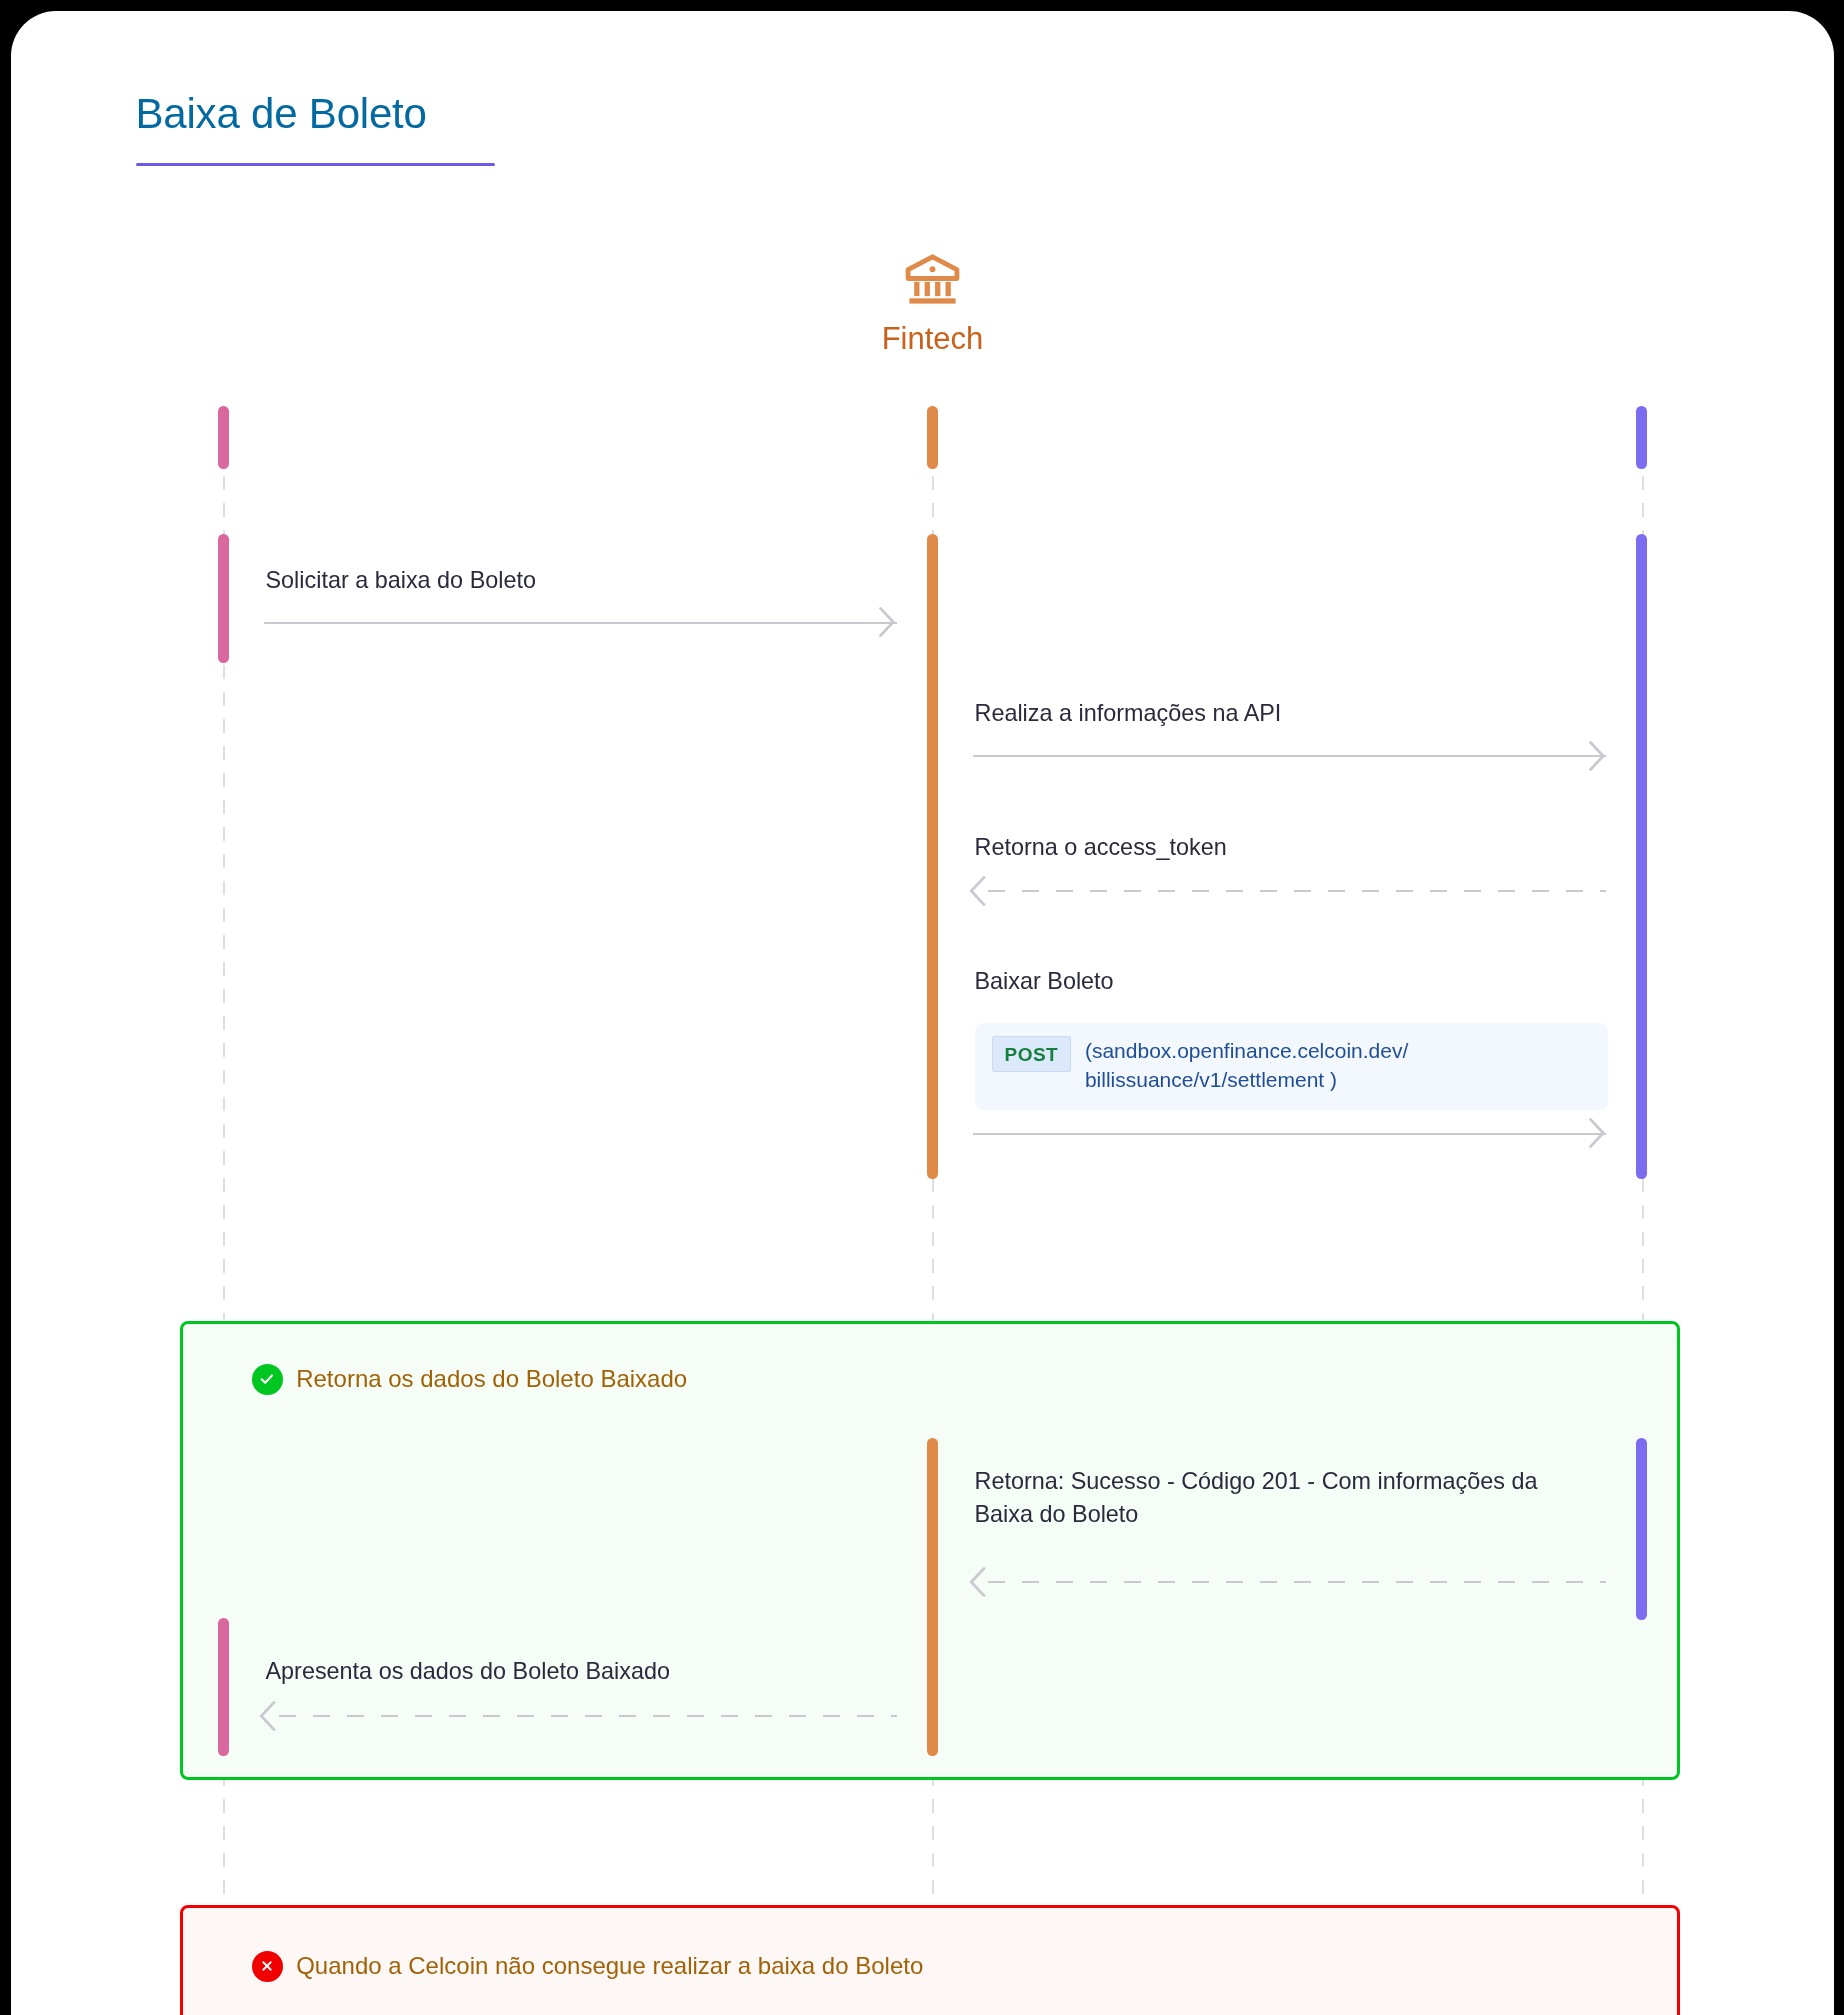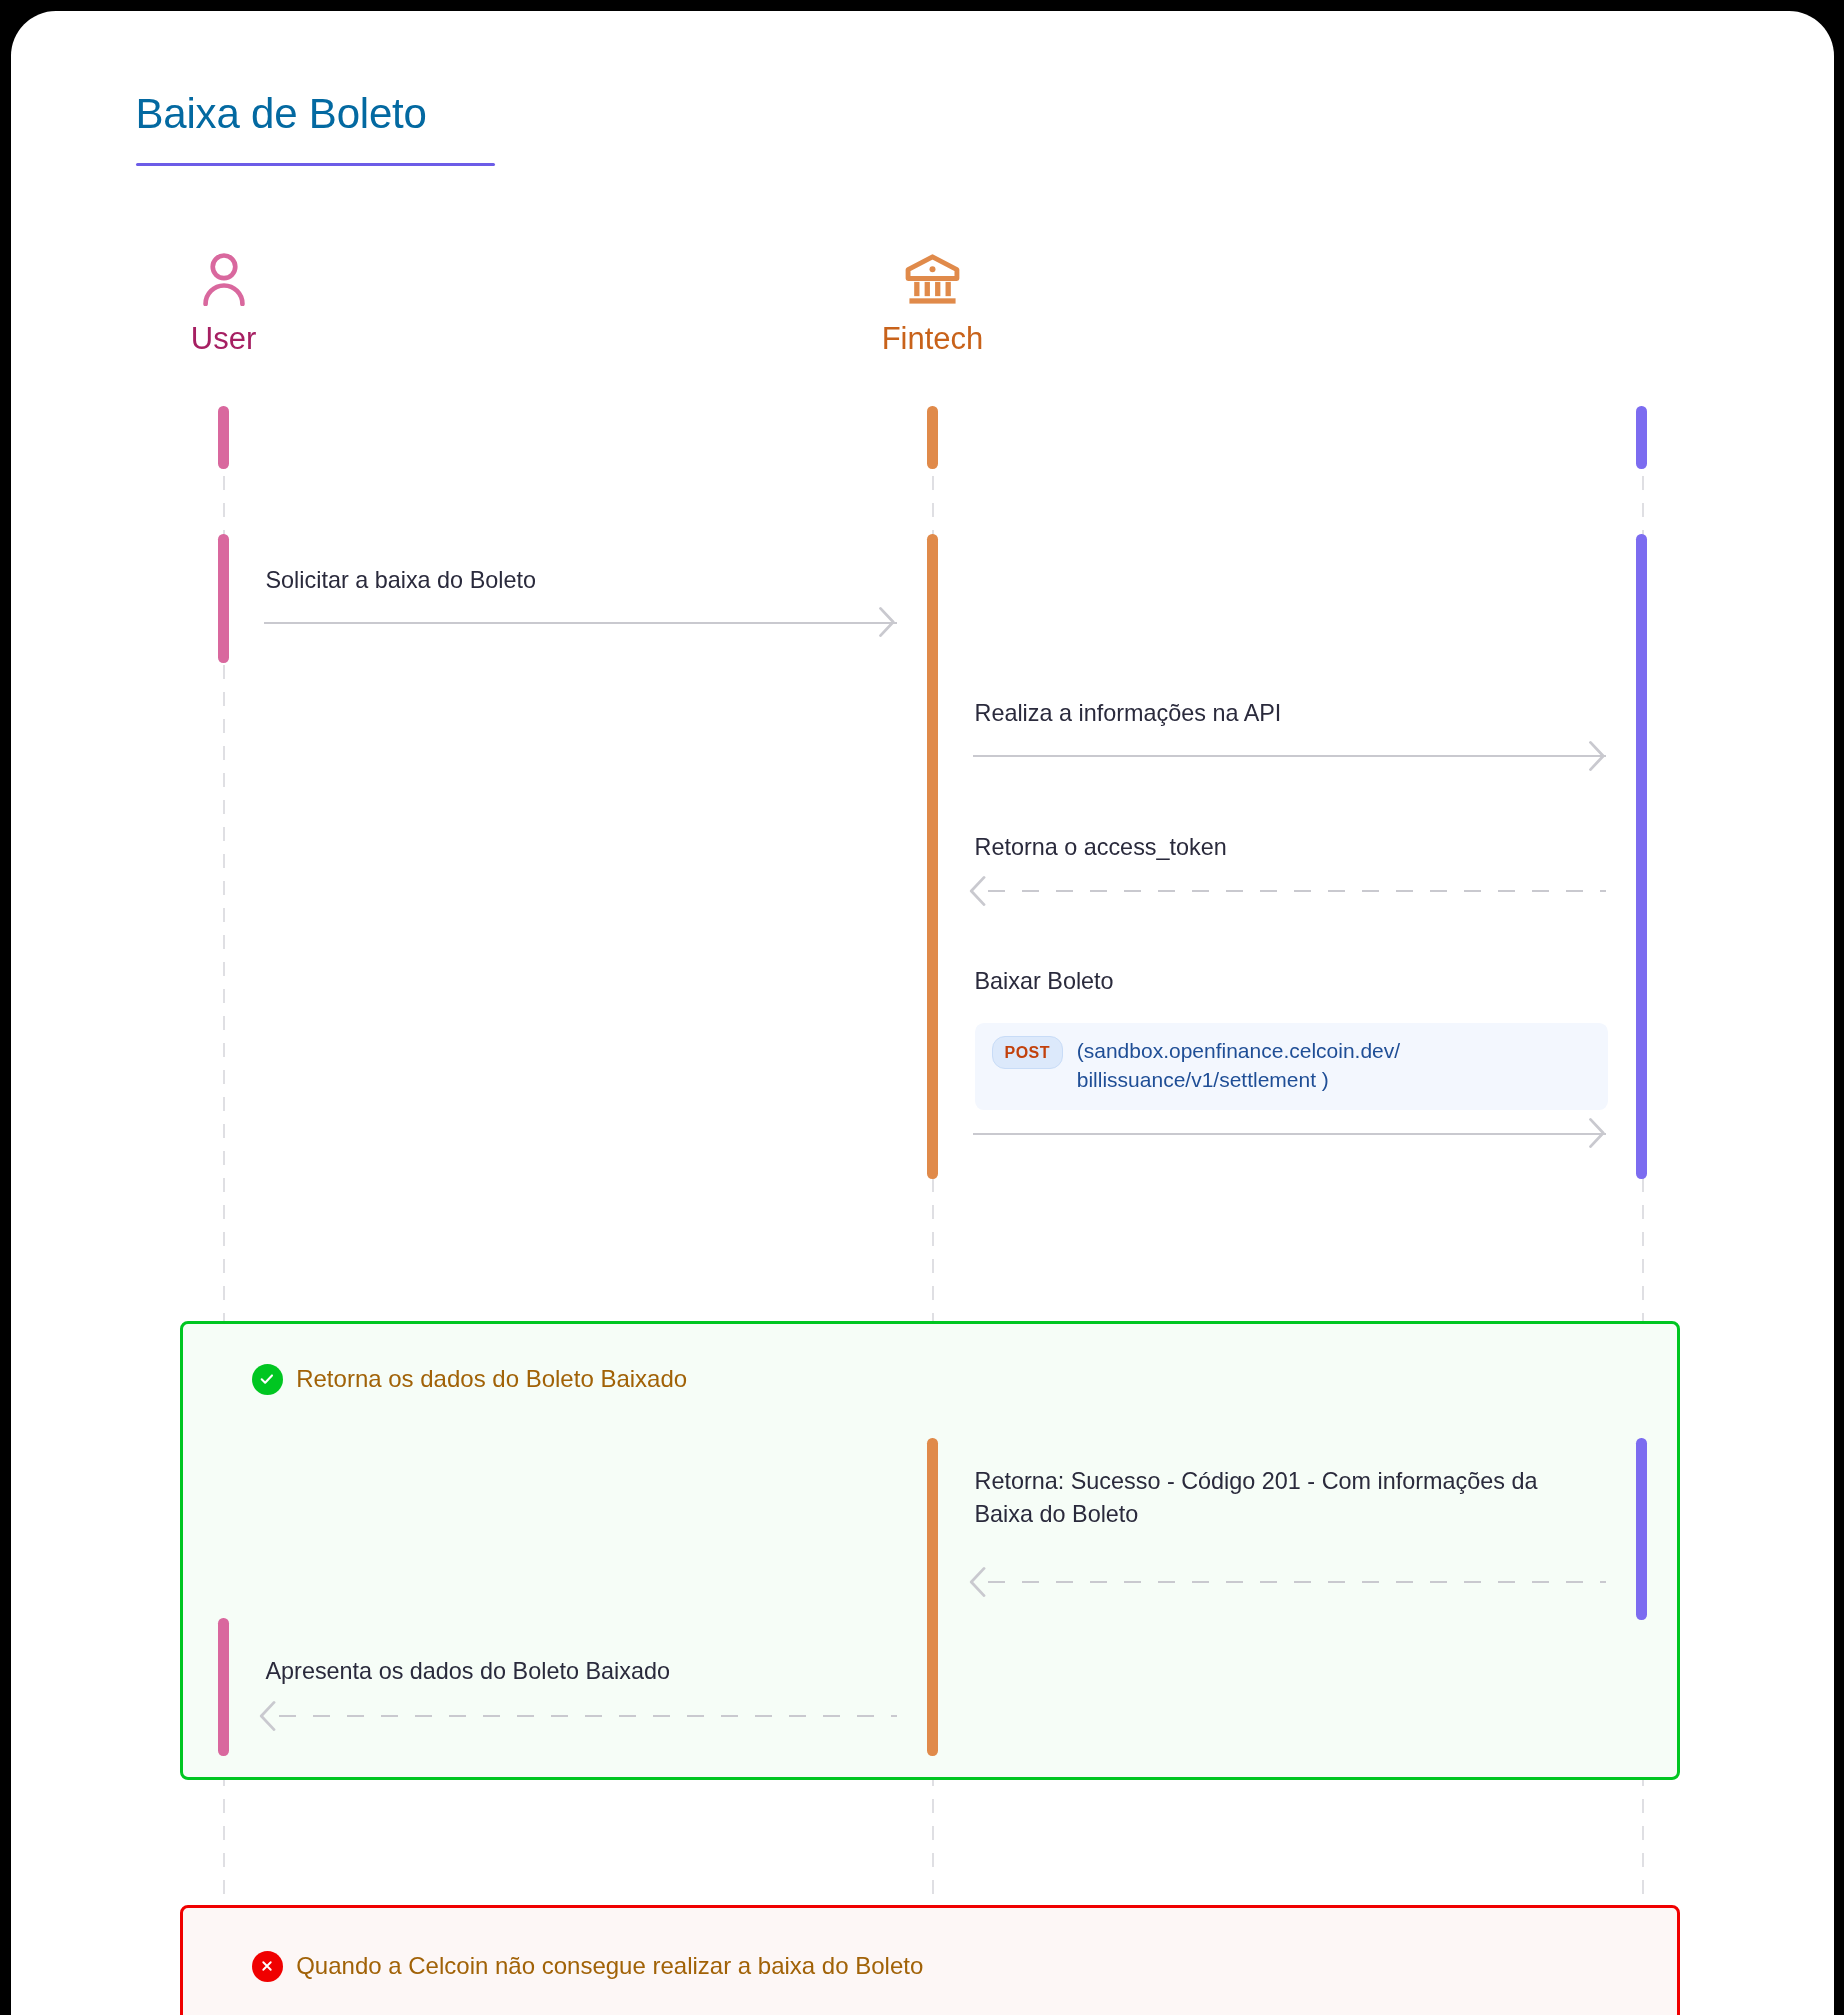--- a/index.html
+++ b/index.html
@@ -145,23 +145,23 @@
     background: #F3F7FE;
     border-radius: 8.9px;
     padding: 13px 17.7px 15.3px 17px;
     display: flex;
     align-items: flex-start;
     gap: 13.7px;
   }
   .req-method {
     background: #DCE9FB;
     border: 1.2px solid #C8DCF7;
-    color: #c2410c;
-    border-radius: 13px;
-    font-size: 16px;
+    color: #15803d;
+    border-radius: 2px;
+    font-size: 19px;
     font-weight: 700;
     letter-spacing: 0.5px;
     padding: 8px 12px 7.3px;
     line-height: 1;
     white-space: nowrap;
   }
   .req-url {
     font-size: 21px;
     line-height: 1.42;
     color: #1F4E96;
@@ -213,29 +213,20 @@
       <div id="page-title">Baixa de Boleto</div>
       <div id="title-rule"></div>
     </div>
 
     <div id="stage">
 
       <div class="lifeline" style="left:212px"></div>
       <div class="lifeline" style="left:921px"></div>
       <div class="lifeline" style="left:1631px"></div>
 
-      <div class="actor actor-user" style="left:213px">
-        <div class="actor-icon">
-          <svg width="48" height="55" viewBox="0 0 34 40" fill="none">
-            <circle cx="17" cy="11.5" r="8.2" stroke="#D9689E" stroke-width="3.4"></circle>
-            <path d="M3.6 38.5a13.4 13.4 0 0 1 26.8 0" stroke="#D9689E" stroke-width="3.4" stroke-linecap="round"></path>
-          </svg>
-        </div>
-        <div class="actor-label">User</div>
-      </div>
 
       <div class="actor actor-fintech" style="left:922px">
         <div class="actor-icon">
           <svg width="57" height="55" viewBox="0 0 42 40" fill="none">
             <path d="M21 4 L39 13.5 V20 H3 V13.5 Z" stroke="#E08A4A" stroke-width="3.6" stroke-linejoin="round"></path>
             <circle cx="21" cy="13.2" r="2.2" fill="#E08A4A"></circle>
             <rect x="7.5" y="22.5" width="3.9" height="10.5" fill="#E08A4A"></rect>
             <rect x="15.2" y="22.5" width="3.9" height="10.5" fill="#E08A4A"></rect>
             <rect x="22.9" y="22.5" width="3.9" height="10.5" fill="#E08A4A"></rect>
             <rect x="30.6" y="22.5" width="3.9" height="10.5" fill="#E08A4A"></rect>

